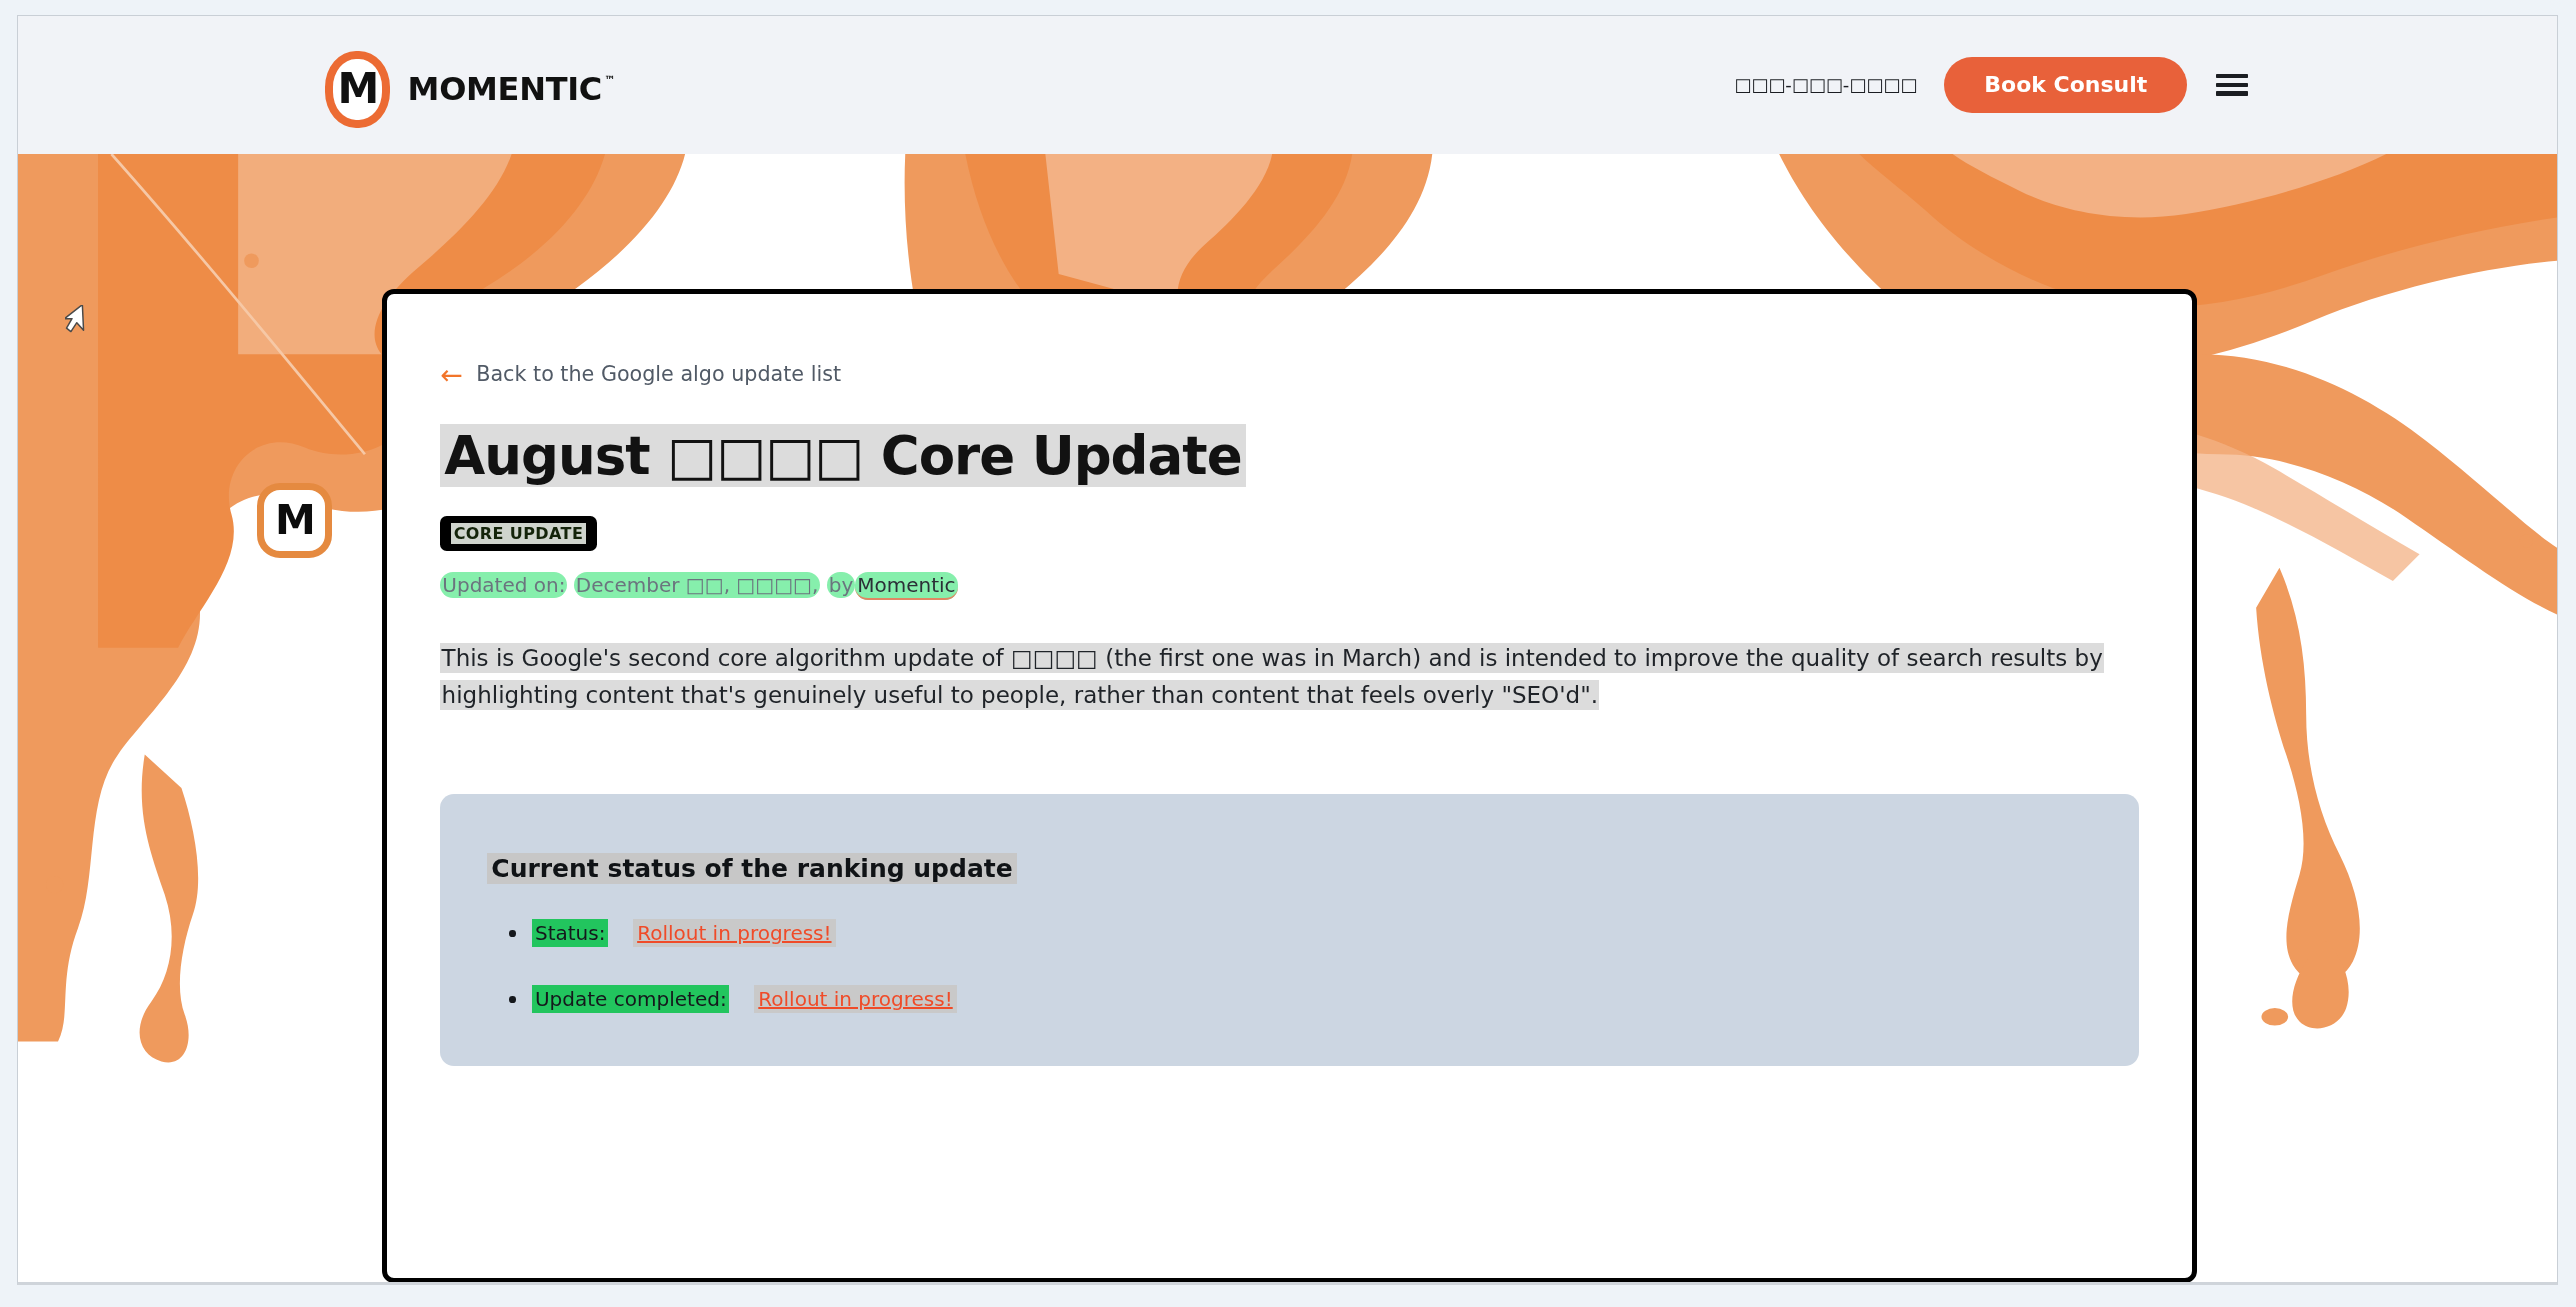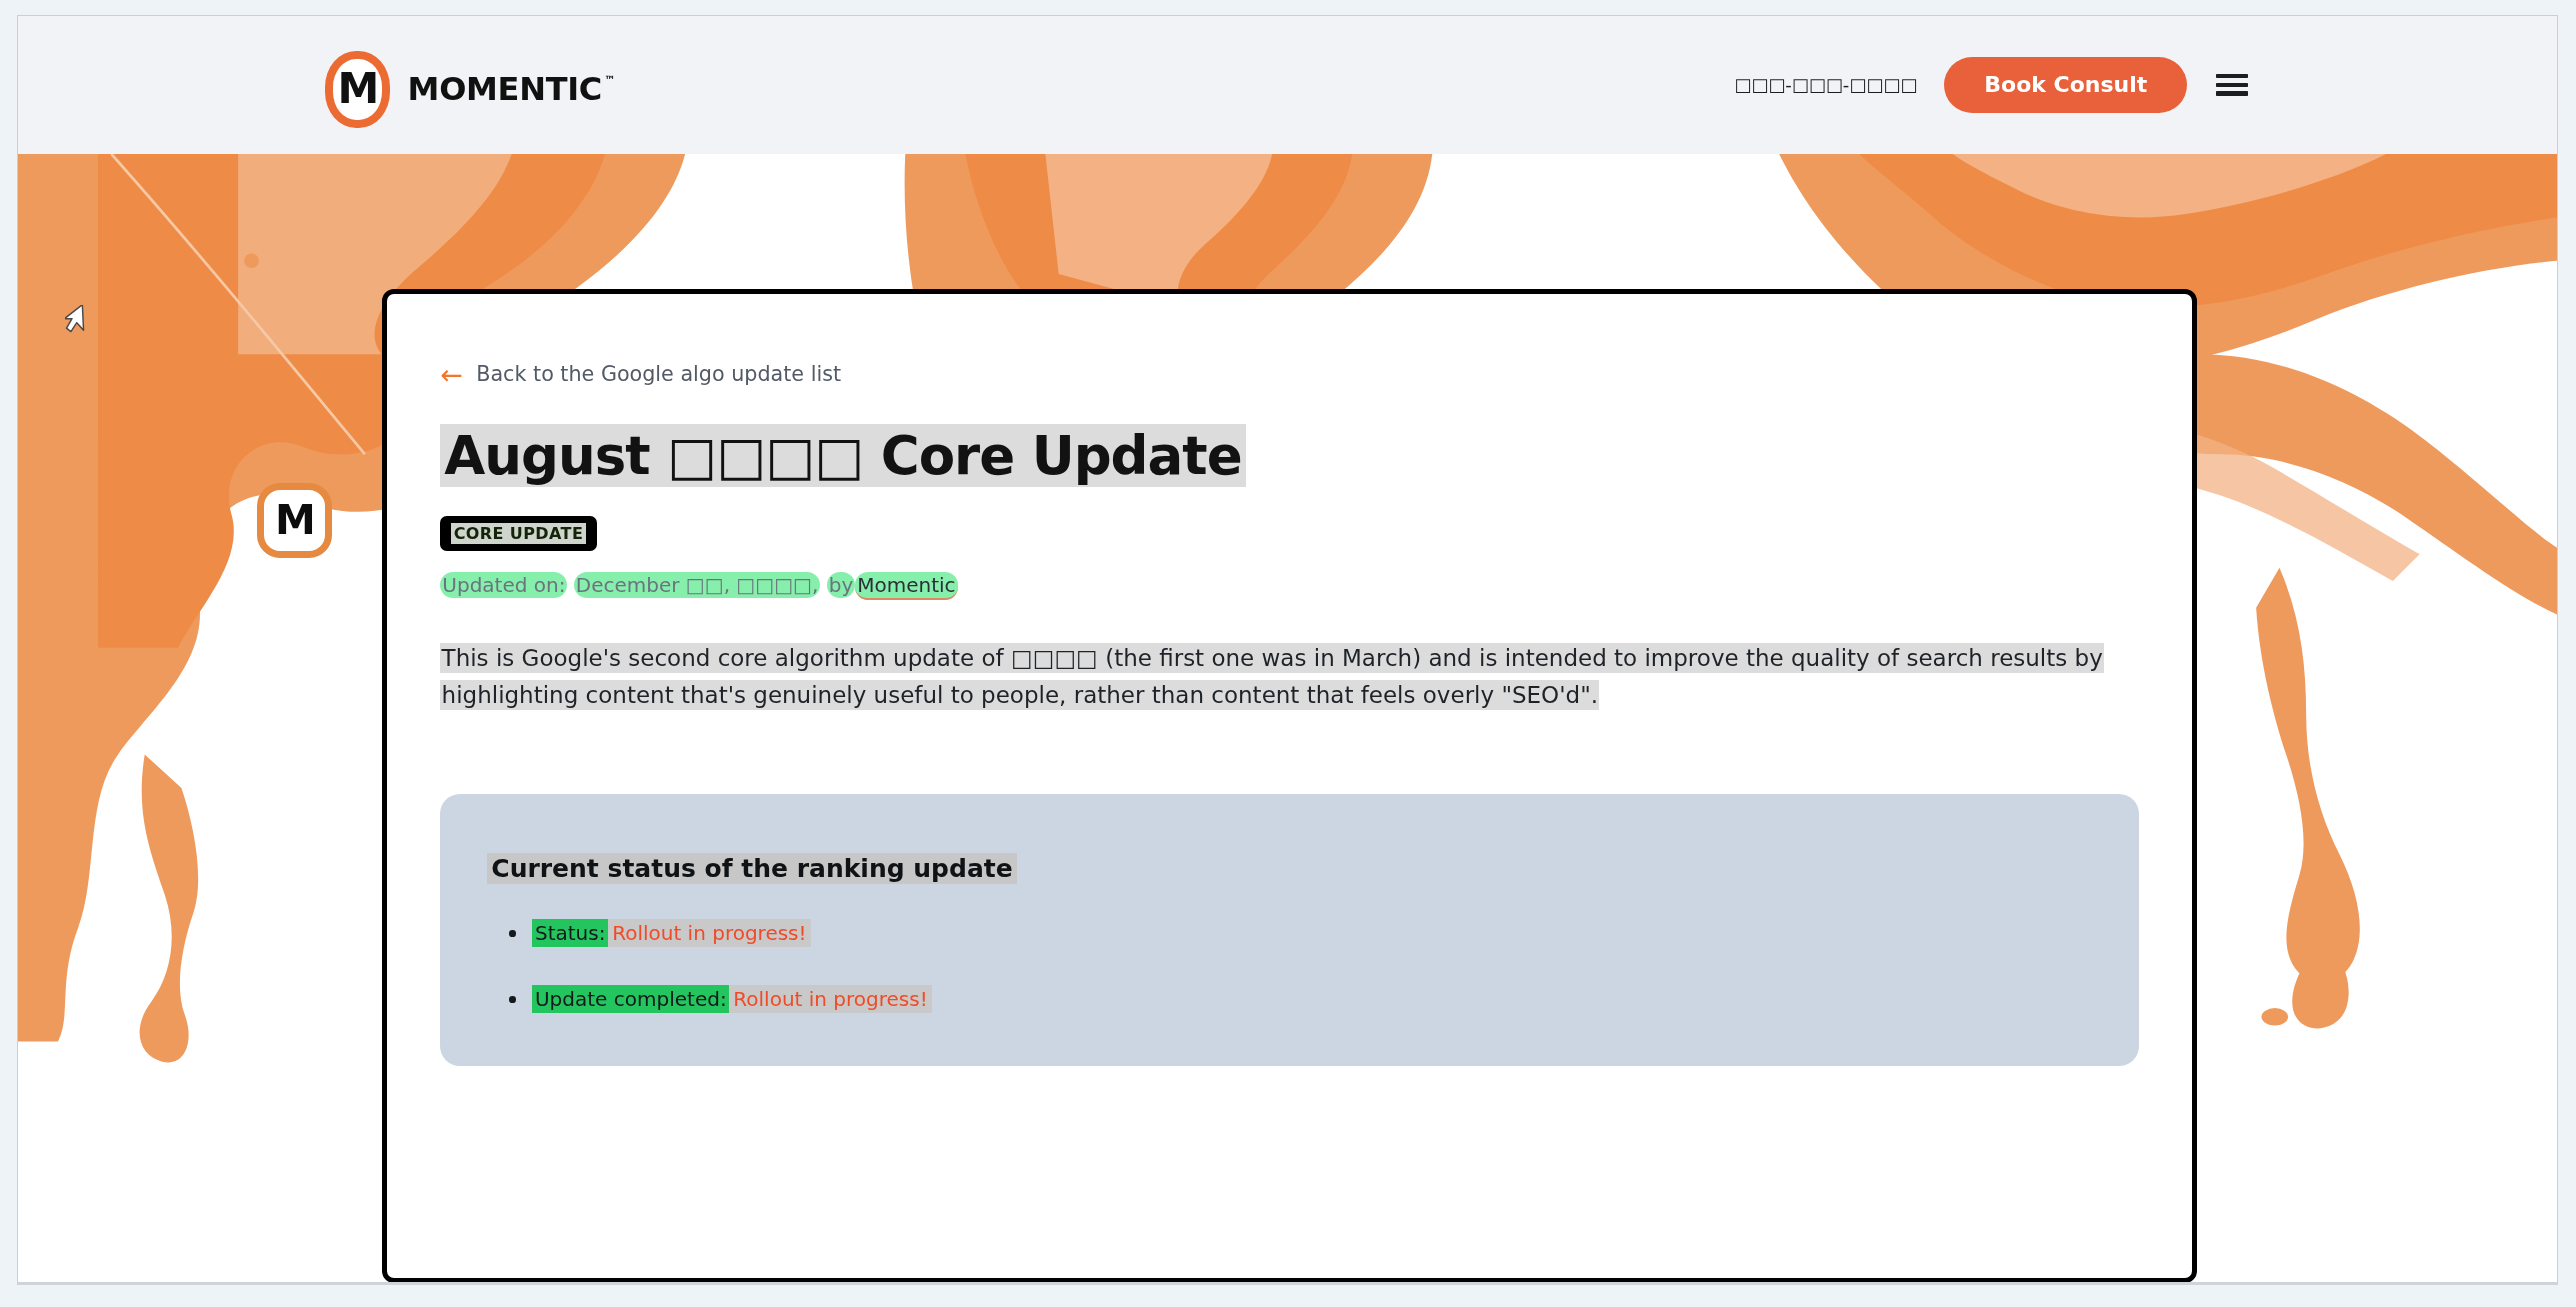--- a/index.html
+++ b/index.html
@@ -267,21 +267,21 @@
     background: #dcdcdc;
     box-decoration-break: clone;
     -webkit-box-decoration-break: clone;
     padding: 2px 1.3px;
   }
 
   
   .status-panel {
     margin-top: 79px;
     background: #ccd6e2;
-    border-radius: 20px;
+    border-radius: 14px;
     padding: 59px 47px 53px 47px;
     box-sizing: border-box;
   }
   .status-heading {
     display: inline-block;
     font-family: "DejaVu Sans", sans-serif;
     font-weight: 700;
     font-size: 25px;
     color: #101316;
     background: #c7c7c7;
@@ -312,21 +312,22 @@
     border-radius: 50%;
     background: #15181c;
   }
   .status-list .label {
     background: #22c55e;
     padding: 2px 2.7px;
   }
   .status-list .value {
     background: #c9c9c9;
     padding: 2px 4px;
-    margin-left: 0;
+    margin-left: 25px;
+    text-decoration: underline;
   }
   .status-list .value.alert { color: #f04b28; }
 
   
   .cursor {
     position: absolute;
     left: 47px;
     top: 289px;
     width: 27px;
     height: 31px;

